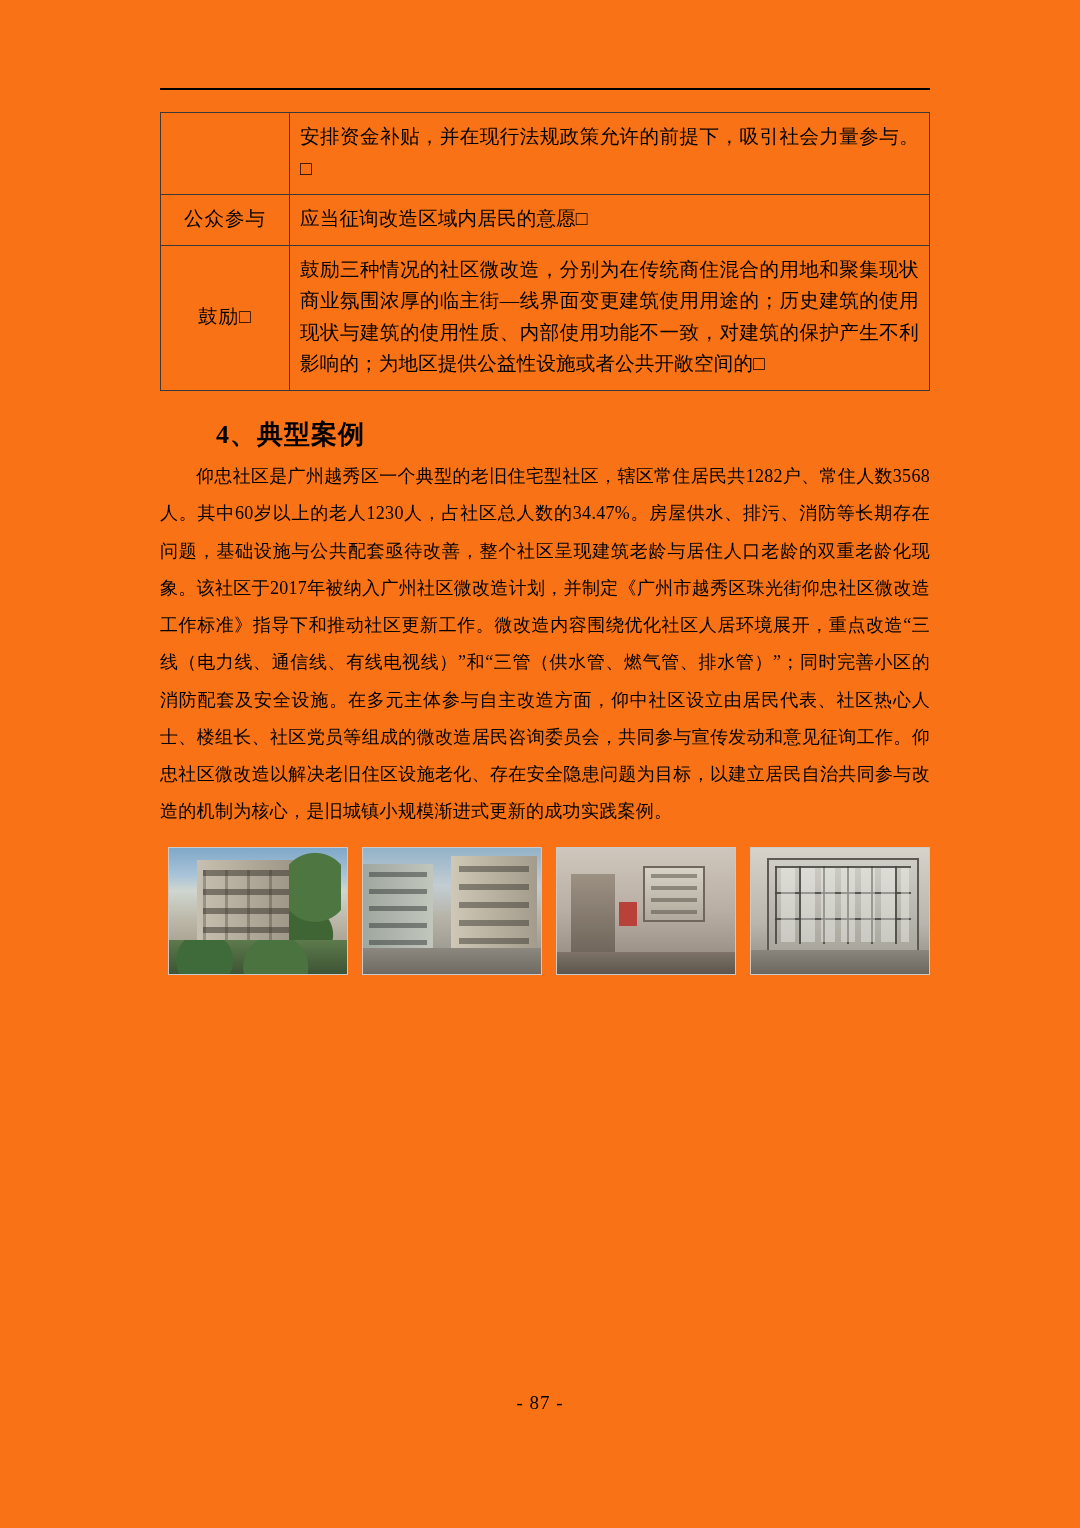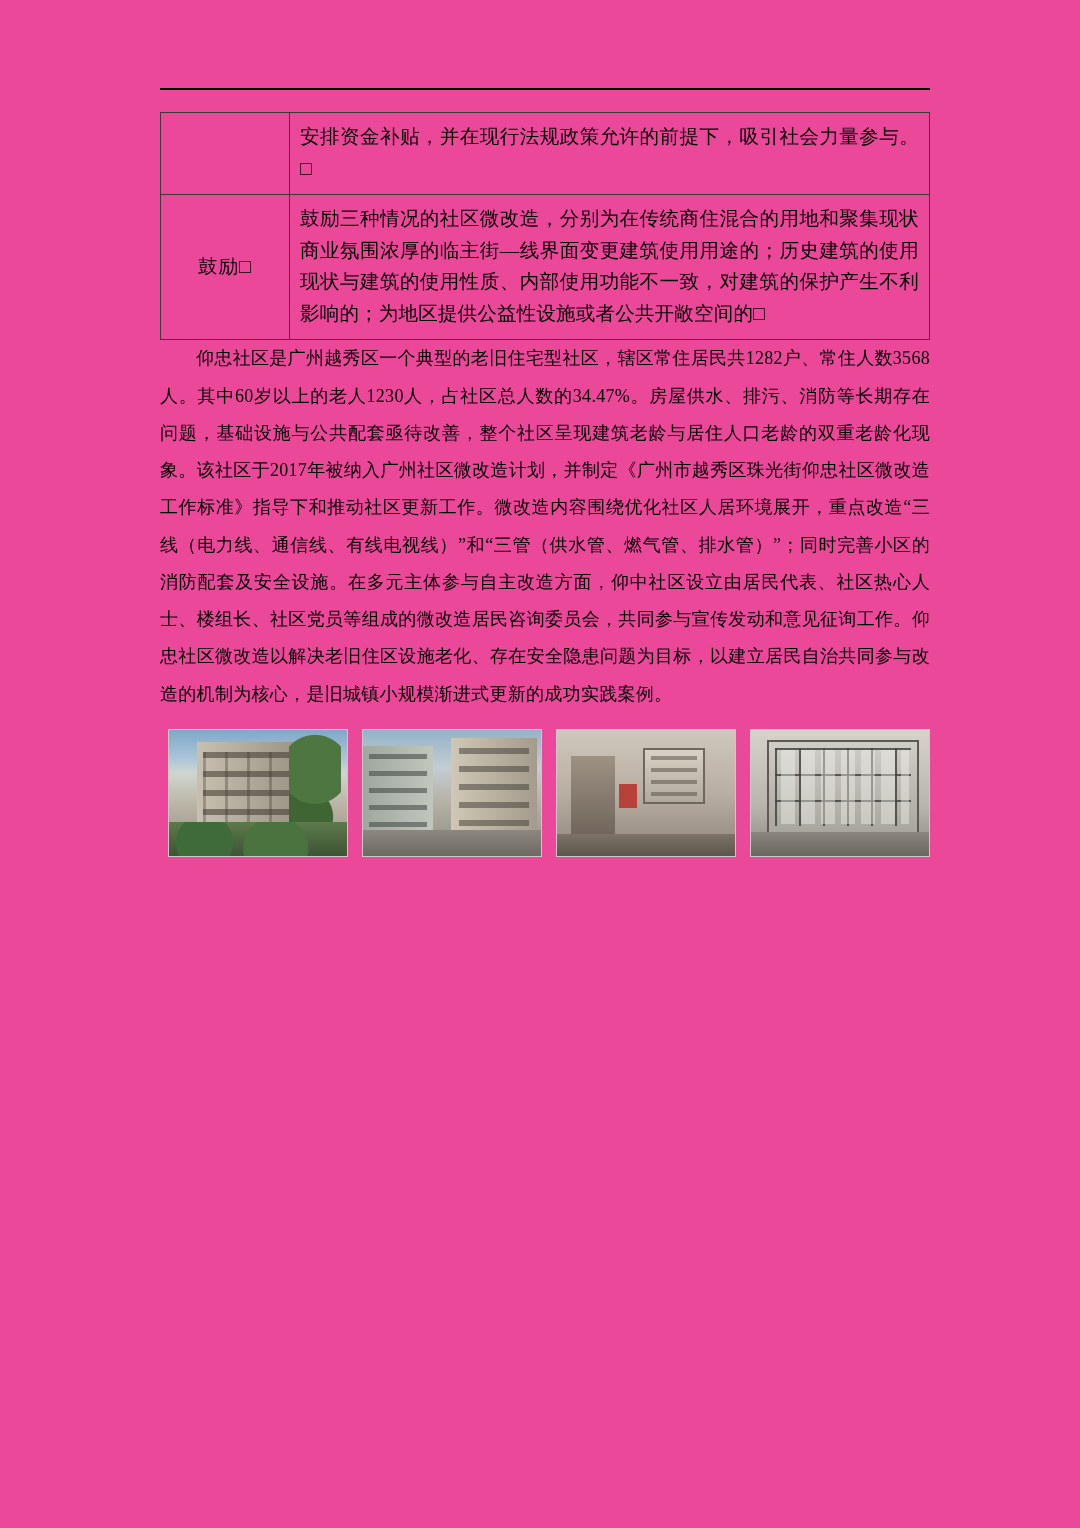--- a/index.html
+++ b/index.html
@@ -4,21 +4,21 @@
 <style>
   html, body {
     margin: 0;
     padding: 0;
     background: #ffffff;
   }
   .page {
     position: relative;
     width: 1080px;
     height: 1528px;
-    background: #ec4899;
+    background: #f97316;
     font-family: "Liberation Serif", "DejaVu Serif", serif;
     color: #000000;
     overflow: hidden;
   }
   .content {
     position: absolute;
     left: 160px;
     top: 88px;
     width: 770px;
   }
@@ -201,26 +201,31 @@
 
     <div class="header-rule"></div>
 
     <table class="doc-table">
       <tbody>
         <tr>
           <td class="label-cell"></td>
           <td class="body-cell">安排资金补贴，并在现行法规政策允许的前提下，吸引社会力量参与。□</td>
         </tr>
         <tr>
+          <td class="label-cell">公众参与</td>
+          <td class="body-cell">应当征询改造区域内居民的意愿□</td>
+        </tr>
+        <tr>
           <td class="label-cell">鼓励□</td>
           <td class="body-cell">鼓励三种情况的社区微改造，分别为在传统商住混合的用地和聚集现状商业氛围浓厚的临主街—线界面变更建筑使用用途的；历史建筑的使用现状与建筑的使用性质、内部使用功能不一致，对建筑的保护产生不利影响的；为地区提供公益性设施或者公共开敞空间的□</td>
         </tr>
       </tbody>
     </table>
 
+    <h2 class="section-title">4、典型案例</h2>
 
     <p class="para">仰忠社区是广州越秀区一个典型的老旧住宅型社区，辖区常住居民共1282户、常住人数3568人。其中60岁以上的老人1230人，占社区总人数的34.47%。房屋供水、排污、消防等长期存在问题，基础设施与公共配套亟待改善，整个社区呈现建筑老龄与居住人口老龄的双重老龄化现象。该社区于2017年被纳入广州社区微改造计划，并制定《广州市越秀区珠光街仰忠社区微改造工作标准》指导下和推动社区更新工作。微改造内容围绕优化社区人居环境展开，重点改造“三线（电力线、通信线、有线电视线）”和“三管（供水管、燃气管、排水管）”；同时完善小区的消防配套及安全设施。在多元主体参与自主改造方面，仰中社区设立由居民代表、社区热心人士、楼组长、社区党员等组成的微改造居民咨询委员会，共同参与宣传发动和意见征询工作。仰忠社区微改造以解决老旧住区设施老化、存在安全隐患问题为目标，以建立居民自治共同参与改造的机制为核心，是旧城镇小规模渐进式更新的成功实践案例。</p>
 
     <div class="figure-row">
       <div class="figure fig1">
         <div class="bldg"></div>
         <div class="tree"></div>
         <div class="green"></div>
       </div>
       <div class="figure fig2">
@@ -235,13 +240,14 @@
         <div class="floor"></div>
       </div>
       <div class="figure fig4">
         <div class="panel"></div>
         <div class="floor"></div>
       </div>
     </div>
 
   </div>
 
+  <div class="page-number">- 87 -</div>
 </div>
 
 </body></html>

